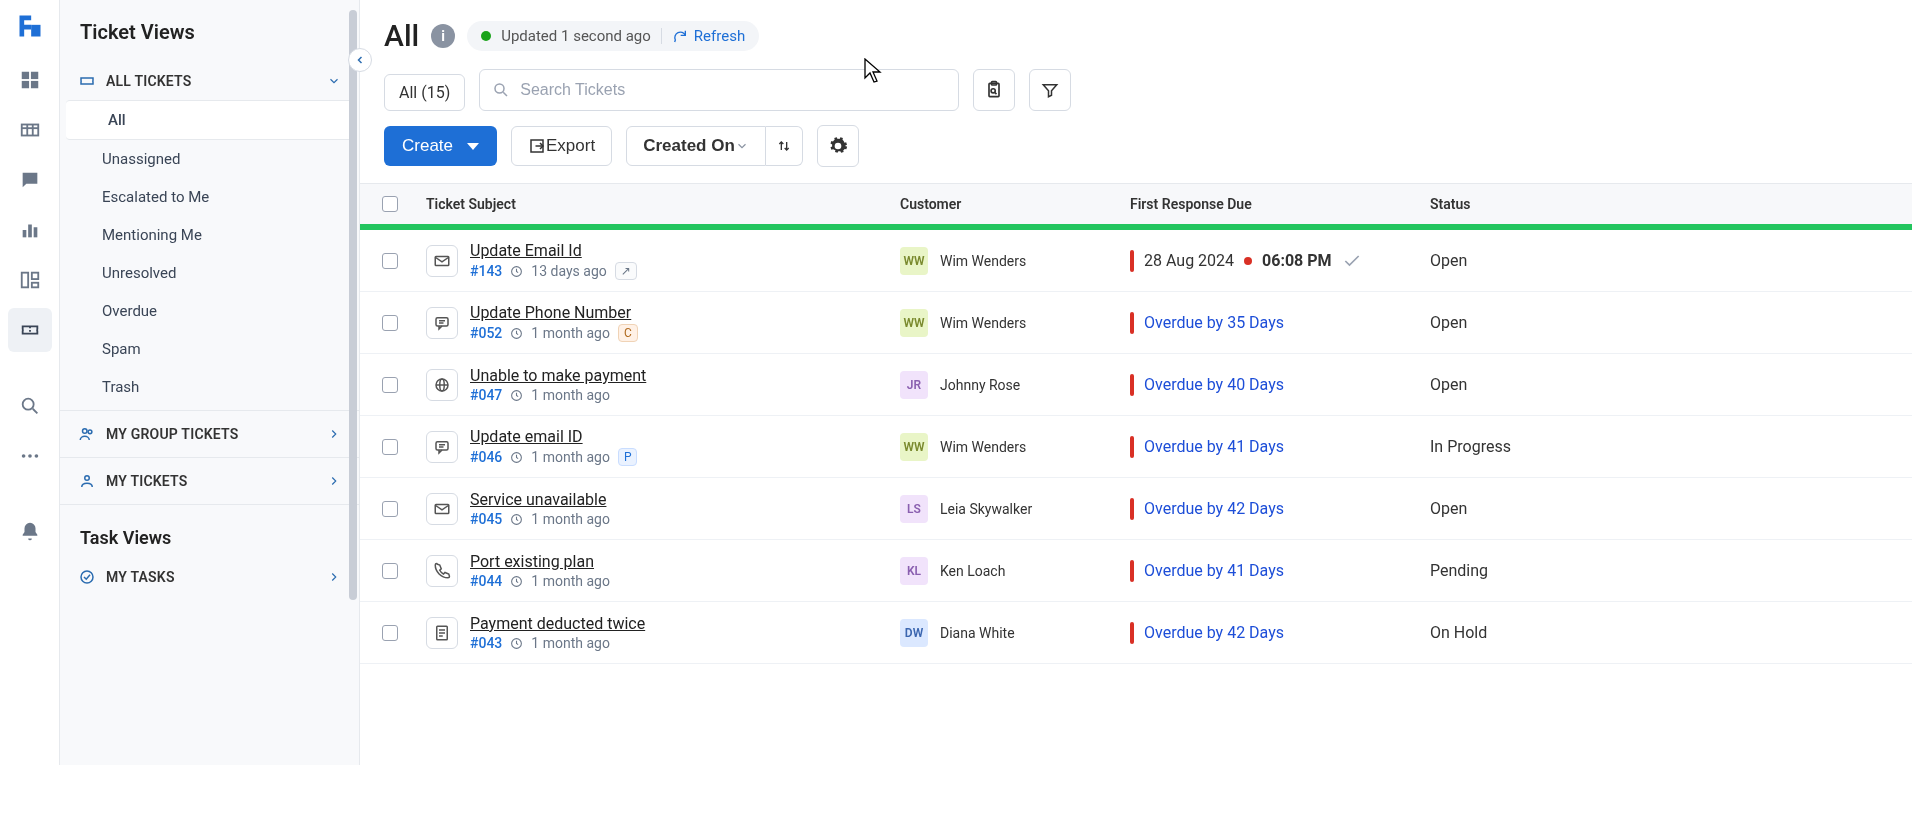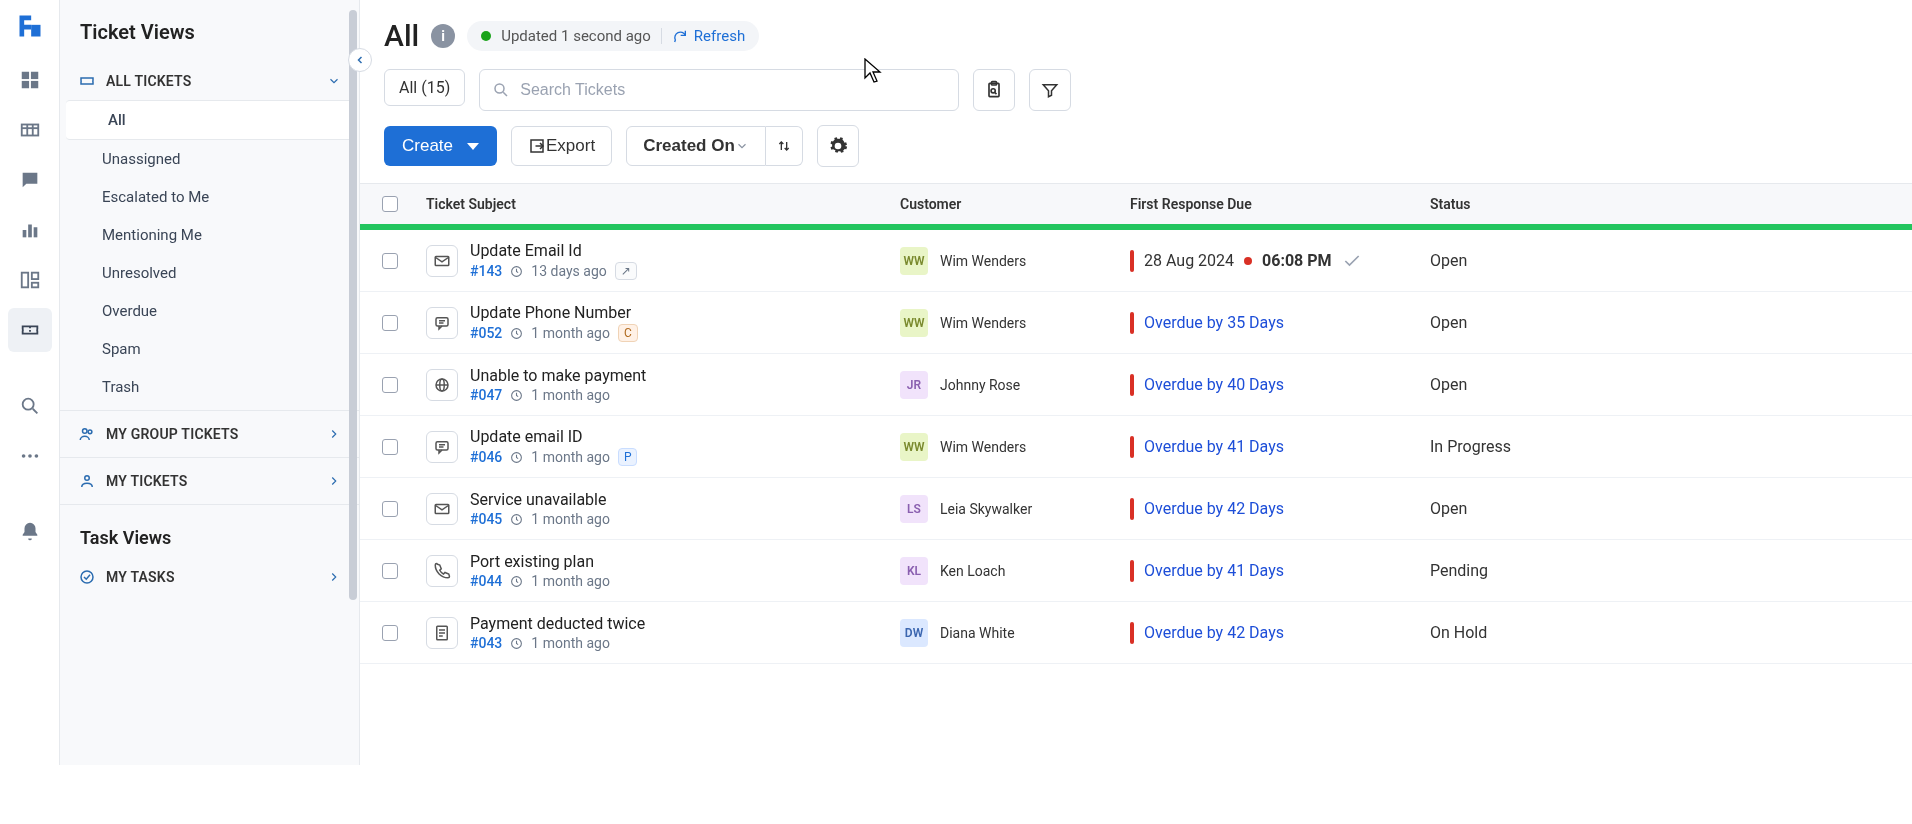--- a/index.html
+++ b/index.html
@@ -29,21 +29,21 @@
 .collapse-handle { position:absolute; left:-12px; top:48px; width:24px; height:24px; background:#fff; border:1px solid #d6dbe3; border-radius:50%; display:flex; align-items:center; justify-content:center; color:#2b6cb0; cursor:pointer; z-index:5; }
 
 .title-row { display:flex; align-items:center; gap:12px; padding: 18px 20px 10px 24px; }
 .title-row h2 { font-size:30px; font-weight:500; color:#222; }
 .info-badge { width:24px; height:24px; border-radius:50%; background:#8a93a2; color:#fff; display:flex; align-items:center; justify-content:center; font-size:14px; font-weight:700; }
 .pill { display:flex; align-items:center; gap:10px; background:#f3f5f8; border-radius:999px; padding:6px 14px; font-size:15px; color:#555; }
 .pill .dot { width:10px; height:10px; border-radius:50%; background:#1aa31a; }
 .pill .sep { width:1px; height:16px; background:#d6dbe3; }
 .refresh-link { color:#1e6fd6; display:flex; align-items:center; gap:6px; cursor:pointer; }
 
-.toolbar { display:flex; align-items:flex-start; gap:14px; padding: 6px 20px 10px 24px; }
+.toolbar { display:flex; align-items:flex-end; gap:14px; padding: 6px 20px 10px 24px; }
 .chip { border:1px solid #d6dbe3; border-radius:6px; padding:8px 14px; font-size:16px; color:#333; }
 .search-wrap { display:flex; align-items:center; border:1px solid #d6dbe3; border-radius:6px; padding:0 12px; height:42px; width:480px; background:#fff; }
 .search-wrap input { border:none; outline:none; font-size:16px; flex:1; margin-left:10px; background:transparent; }
 .search-wrap input::placeholder { color:#9aa2b1; }
 .iconbtn { width:42px; height:42px; border:1px solid #d6dbe3; border-radius:6px; display:flex; align-items:center; justify-content:center; color:#333; cursor:pointer; background:#fff; }
 
 .actions-row { display:flex; align-items:center; gap:14px; padding:4px 20px 16px 24px; }
 .btn-primary { background:#1e6fd6; color:#fff; border:none; border-radius:6px; padding:10px 18px; font-size:17px; font-weight:400; display:flex; align-items:center; gap:14px; cursor:pointer; }
 .btn-primary .tri { width:0;height:0;border-left:6px solid transparent;border-right:6px solid transparent;border-top:7px solid #fff; }
 .btn-outline { background:#fff; border:1px solid #d6dbe3; border-radius:6px; padding:9px 16px; font-size:17px; color:#333; display:flex; align-items:center; cursor:pointer; }
@@ -57,21 +57,21 @@
 .col-check { width:60px; display:flex; justify-content:center; }
 .col-subject { flex: 0 0 480px; padding-left:6px; }
 .col-customer { flex: 0 0 230px; }
 .col-due { flex: 0 0 300px; }
 .col-status { flex: 0 0 160px; }
 .chk { width:16px; height:16px; border:1.5px solid #9aa2b1; border-radius:3px; background:#fff; }
 .trow { display:flex; align-items:center; min-height:62px; border-bottom:1px solid #eef1f5; padding:6px 0; }
 .trow .iconbox { width:32px; height:32px; border:1px solid #d6dbe3; border-radius:6px; display:flex; align-items:center; justify-content:center; color:#555; margin-right:12px; background:#fff; }
 .subject-cell { display:flex; align-items:center; }
 .subj-main { display:flex; flex-direction:column; gap:2px; }
-.subj-title { font-size:16px; color:#222; }
+.subj-title { font-size:16px; color:#222;text-decoration:underline; }
 .subj-meta { display:flex; align-items:center; gap:8px; font-size:14px; color:#6b7788; }
 .ticket-id { color:#1e6fd6; font-weight:500; }
 .mini-badge { border:1px solid #d6dbe3; border-radius:4px; font-size:12px; padding:1px 5px; color:#6b7788; background:#fafbfc; }
 .mini-badge.c { background:#fff1e6; color:#b06a1e; border-color:#f0d3b6; }
 .mini-badge.p { background:#eaf2ff; color:#1e6fd6; border-color:#c9ddff; }
 .customer-cell { display:flex; align-items:center; gap:12px; }
 .avatar { width:28px; height:28px; border-radius:4px; font-size:12px; font-weight:600; display:flex; align-items:center; justify-content:center; }
 .due-cell { display:flex; align-items:center; gap:10px; }
 .due-bar { width:4px; height:22px; border-radius:2px; background:#d93025; }
 .due-cell.overdue { color:#1d4ed8; font-size:16px; }

